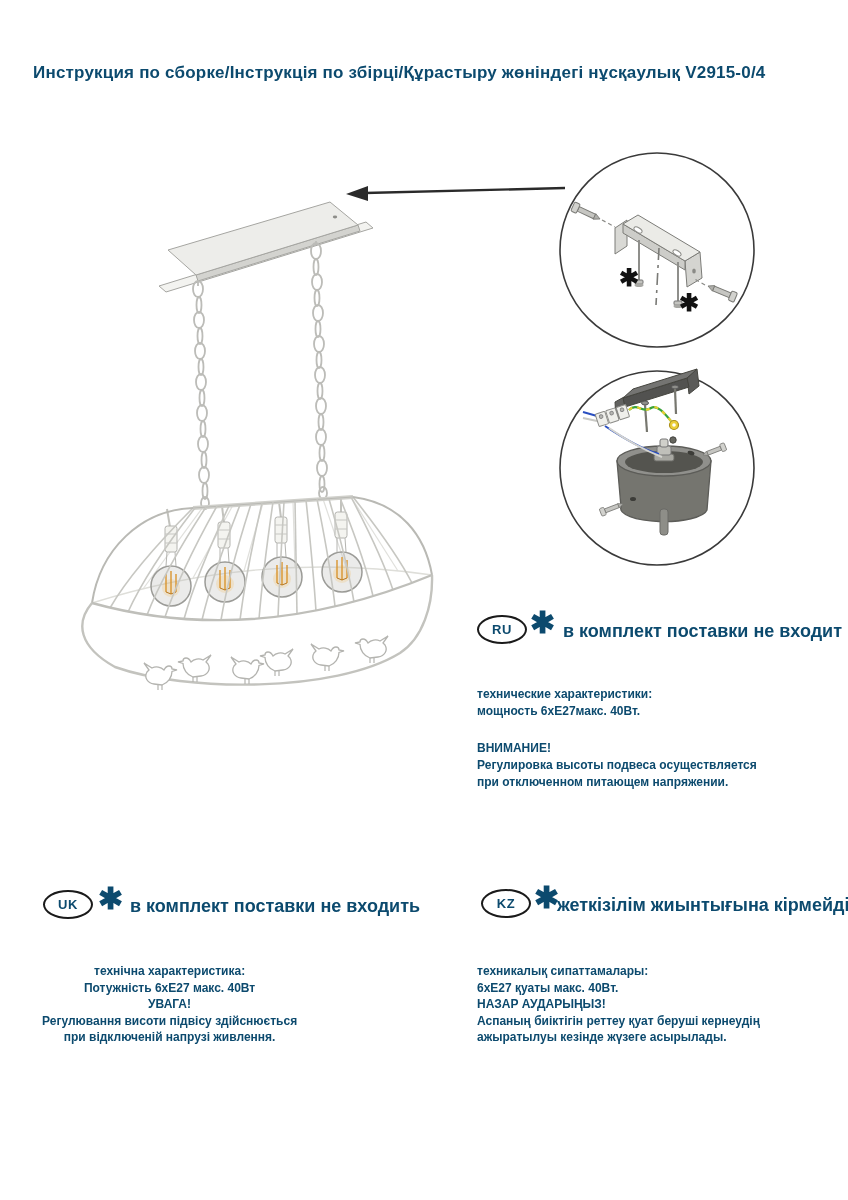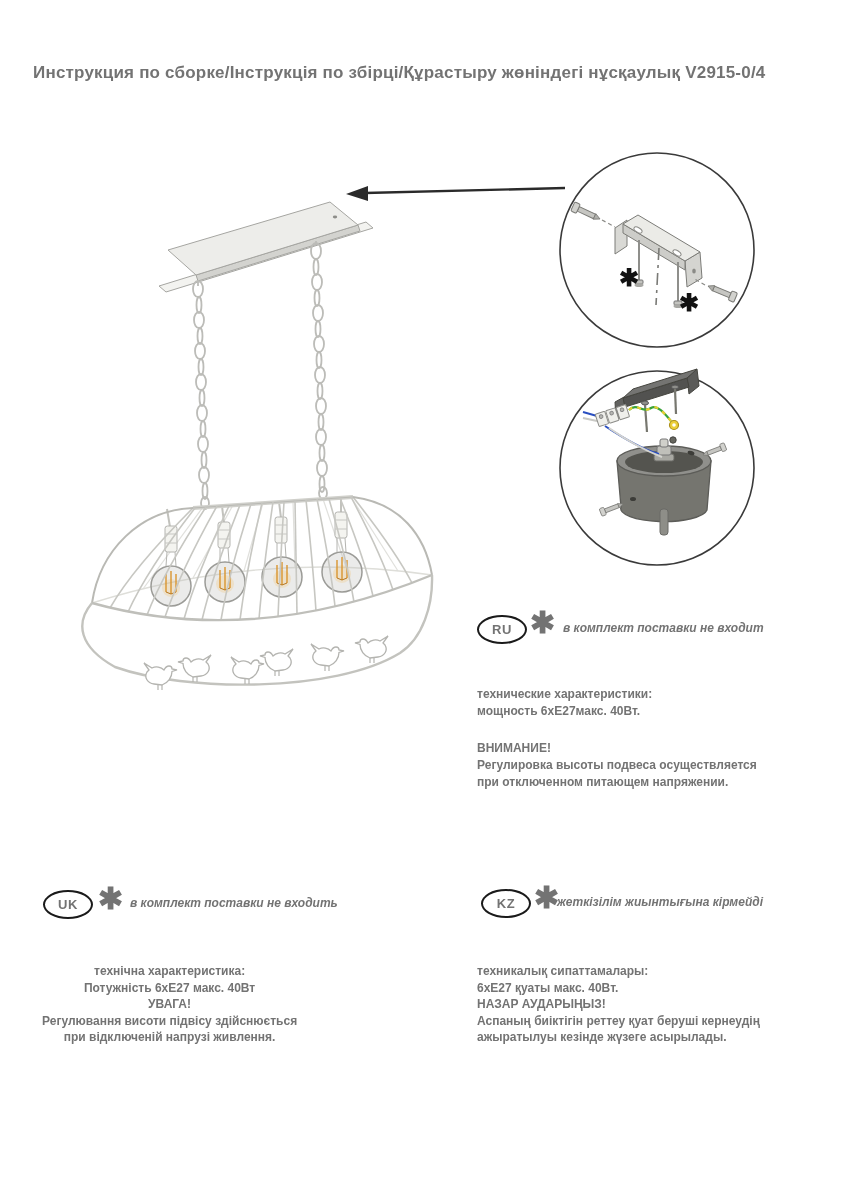--- a/index.html
+++ b/index.html
@@ -1,24 +1,24 @@
 <!DOCTYPE html>
 <html><head>
 <meta charset="utf-8">
 <style>
   html,body{margin:0;padding:0;background:#fff;}
   .page{position:relative;width:848px;height:1200px;background:#ffffff;overflow:hidden;
-        font-family:"Liberation Sans",sans-serif;color:#737373;font-weight:bold;}
+        font-family:"Liberation Sans",sans-serif;color:#0c4a6e;font-weight:bold;}
   .abs{position:absolute;}
   .title{left:33px;top:63px;font-size:17px;letter-spacing:.2px;white-space:nowrap;}
   .lang-oval{width:46px;height:25px;border:2.4px solid #1a1a1a;border-radius:50%;
              display:flex;align-items:center;justify-content:center;
              font-size:13px;letter-spacing:.5px;}
   .big-ast{font-size:30px;line-height:30px;}
-  .note{font-size:12px;white-space:nowrap;font-style:italic;}
+  .note{font-size:18px;white-space:nowrap;}
   .specs{font-size:12px;line-height:17px;white-space:nowrap;}
   .specs .gap{margin-top:20px;}
   svg{display:block;}
   .rib{stroke:#c7c7c2;stroke-width:1.6;fill:none;}
   .ribback{stroke:#e0e0dc;stroke-width:1.2;fill:none;}
   .sil{stroke:#b9b9b4;stroke-width:2;fill:none;}
   .chain{stroke:#bcbcb8;stroke-width:1.8;fill:none;}
 </style>
 </head>
 <body>

